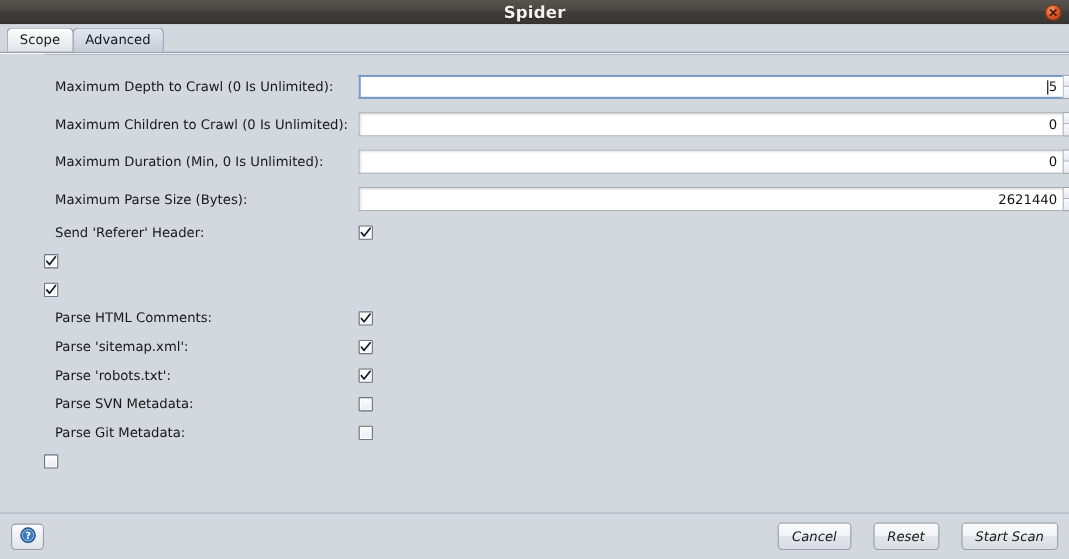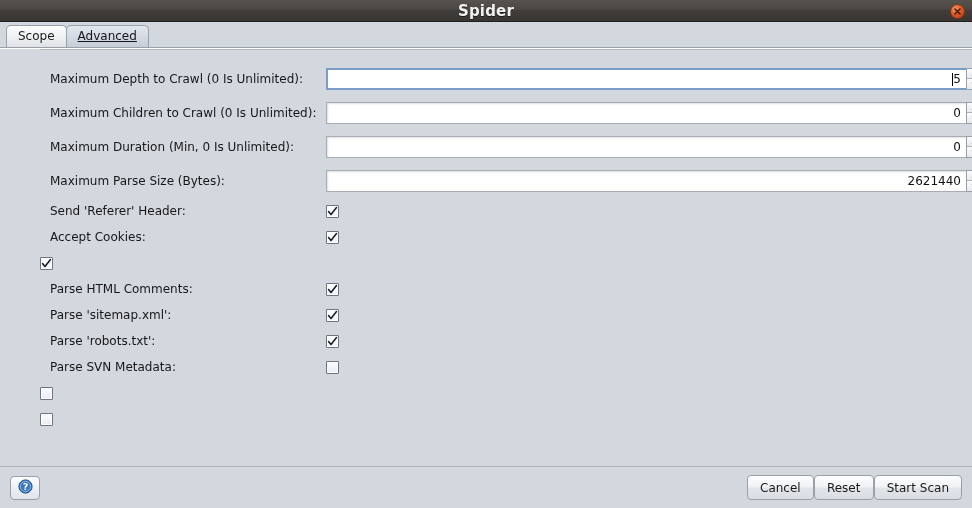--- a/index.html
+++ b/index.html
@@ -67,21 +67,20 @@
     margin-right: -1px;
   }
   .tab.inactive {
     background: linear-gradient(to bottom, #fdfdfd 0%, #eceef1 60%, #dfe2e7 100%);
     color: #1a1a1a;
   }
   .tab.active {
     background: linear-gradient(to bottom, #e3e8ef 0%, #d3d9e2 55%, #c6cdd8 100%);
     color: #14141a;
     z-index: 3;
-    text-decoration: underline;
   }
   .tab-underline {
     position: absolute;
     left: 0; right: 0; bottom: 0;
     height: 2px;
     background: linear-gradient(to bottom, #9aa0a8 0%, #9aa0a8 50%, #ffffff 50%, #ffffff 100%);
   }
 
   
   .panel {
@@ -243,21 +242,22 @@
     width: 30px; height: 24px;
     border: 1px solid #9aa0a8;
     border-radius: 4px;
     background: linear-gradient(to bottom, #fdfdfe 0%, #eef0f3 50%, #e0e4ea 100%);
     display: flex; align-items: center; justify-content: center;
     cursor: pointer;
   }
   .btn-group {
     margin-left: auto;
     display: flex;
-    gap: 0;
+    gap: 20px;
+    font-style: italic;
   }
   .btn {
     height: 25px;
     min-width: 60px;
     padding: 0 12px;
     border: 1px solid #9aa0a8;
     border-radius: 4px;
     background: linear-gradient(to bottom, #fdfdfe 0%, #f0f2f5 48%, #e1e5ea 52%, #dadee4 100%);
     font-size: 12px;
     color: #1a1a1a;
@@ -382,21 +382,20 @@
       <div class="cbwrap">
         <div class="cb checked">
             <svg width="11" height="11" viewBox="0 0 11 11">
               <path d="M1.5,5.5 L4,8.5 L9.5,1.5" stroke="#14181f" stroke-width="1.5" fill="none" stroke-linecap="round" stroke-linejoin="round"></path>
             </svg>
           </div>
       </div>
     </div>
 
     <div class="row">
-      <div class="row-label">Accept Cookies:</div>
       <div class="cbwrap">
         <div class="cb checked">
             <svg width="11" height="11" viewBox="0 0 11 11">
               <path d="M1.5,5.5 L4,8.5 L9.5,1.5" stroke="#14181f" stroke-width="1.5" fill="none" stroke-linecap="round" stroke-linejoin="round"></path>
             </svg>
           </div>
       </div>
     </div>
 
     <div class="row">
@@ -444,20 +443,21 @@
     </div>
 
     <div class="row">
       <div class="row-label">Parse SVN Metadata:</div>
       <div class="cbwrap">
         <div class="cb"></div>
       </div>
     </div>
 
     <div class="row">
+      <div class="row-label">Parse Git Metadata:</div>
       <div class="cbwrap">
         <div class="cb"></div>
       </div>
     </div>
 
     <div class="row">
       <div class="cbwrap">
         <div class="cb"></div>
       </div>
     </div>

